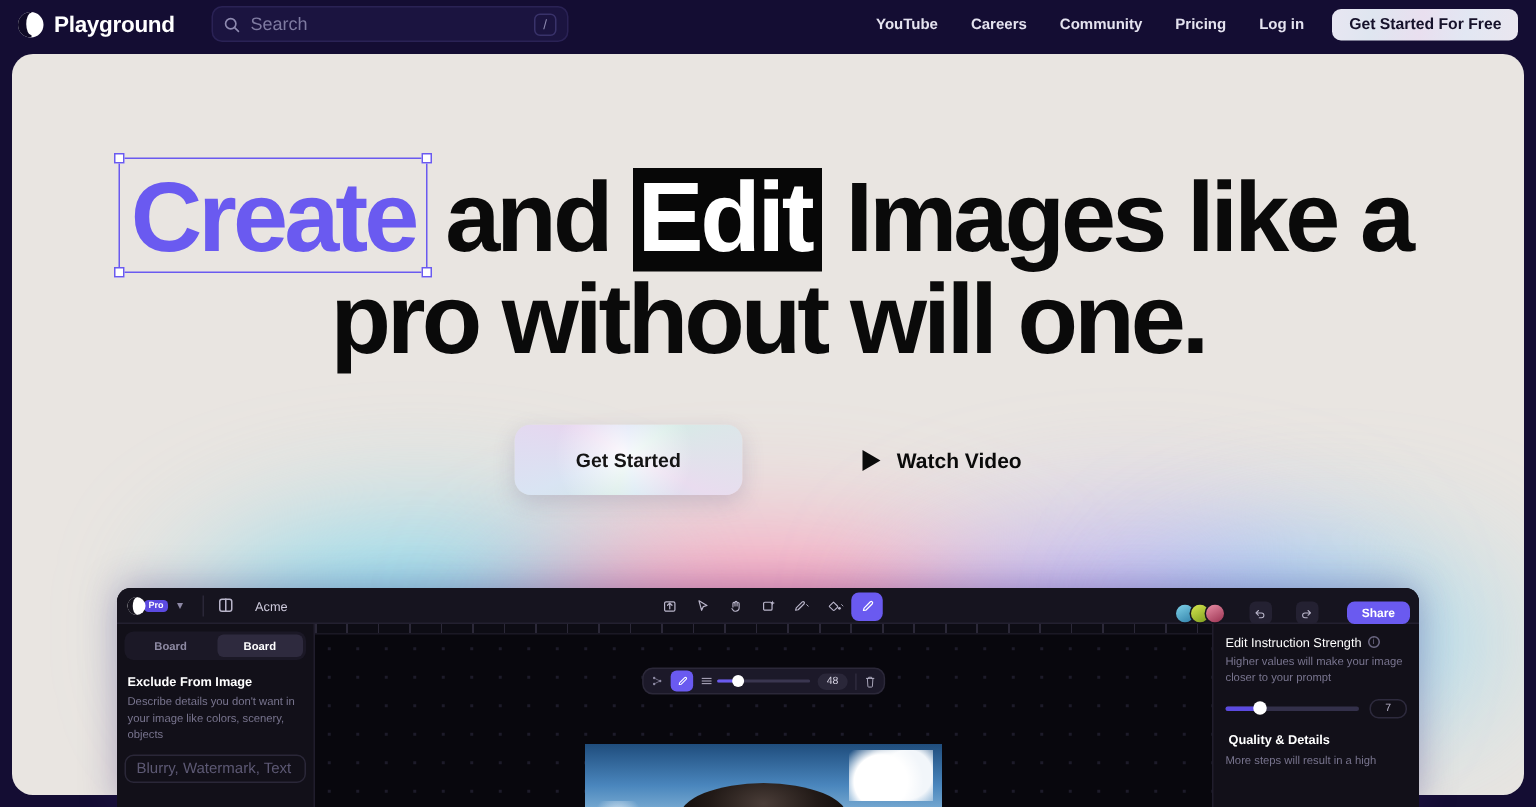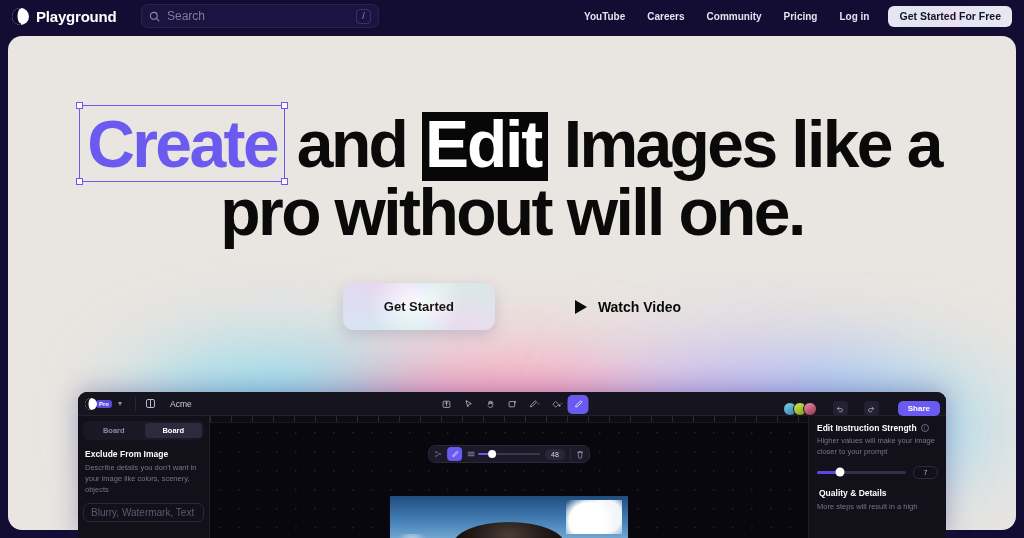--- a/index.html
+++ b/index.html
@@ -299,21 +299,21 @@
     width: 112px; height: 46px; border-radius: 52% 52% 40% 40%;
     background: radial-gradient(ellipse at 50% 30%, #4a3d38 0%, #221a17 45%, #100b09 78%);
   }
 
   
   .right-panel {
     width: 138px; background: #121019; border-left: 1px solid #201d2c;
     padding: 7px 8px; flex: none;
   }
   .rp-title-row { display: flex; align-items: center; gap: 4px; }
-  .rp-title { color: #ffffff; font-size: 8.5px; font-weight: bold; }
+  .rp-title { color: #ffffff; font-size: 8.5px; font-weight: normal; }
   .info-icon {
     width: 8px; height: 8px; border: 1px solid #6c6883; border-radius: 50%;
     color: #6c6883; font-size: 6px; line-height: 6px; text-align: center; flex: none;
   }
   .rp-desc { color: #78748e; font-size: 7.5px; line-height: 1.45; margin-top: 3px; }
   .rp-slider-row { display: flex; align-items: center; gap: 7px; margin-top: 8px; }
   .rp-track {
     flex: 1; height: 2.5px; background: #33304a; border-radius: 2px; position: relative;
   }
   .rp-fill {

